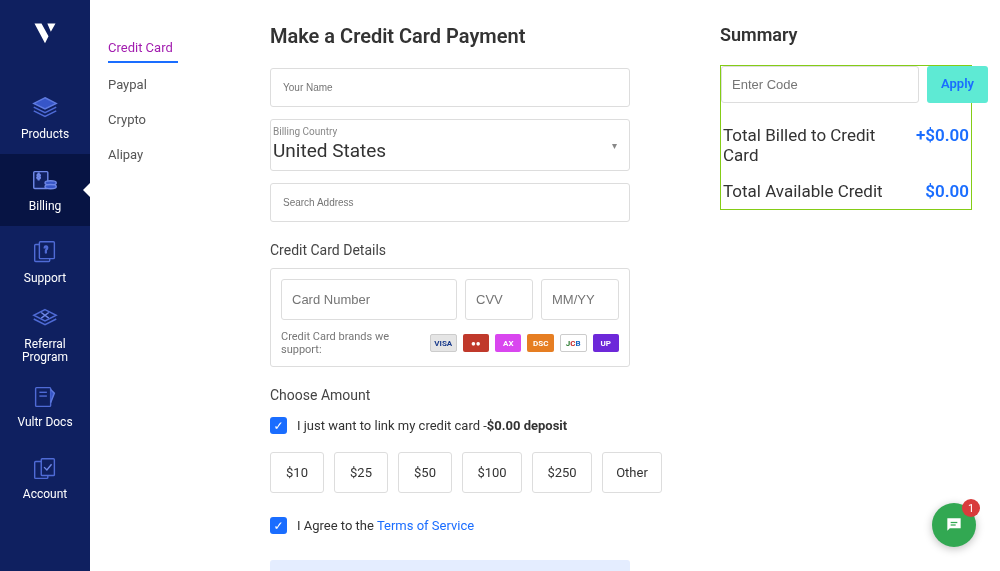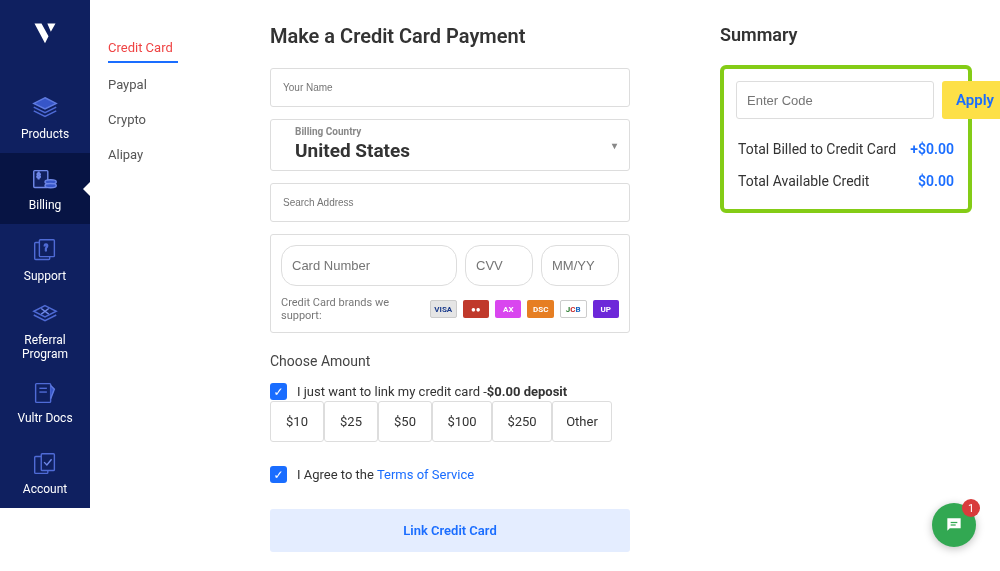--- a/index.html
+++ b/index.html
@@ -9,21 +9,21 @@
     color: #333;
     width: 1000px;
     height: 571px;
     overflow: hidden;
     position: relative;
   }
   .sidebar {
     position: absolute;
     left: 0; top: 0;
     width: 90px;
-    height: 508px;
+    height: 571px;
     background: #0f2060;
     display: flex;
     flex-direction: column;
     align-items: center;
     color: #fff;
   }
   .sidebar .logo {
     margin-top: 20px;
     margin-bottom: 30px;
   }
@@ -75,21 +75,21 @@
     width: 150px;
     padding: 30px 0 0 18px;
   }
   .tabs-col .tab {
     padding: 10px 0;
     font-size: 13px;
     color: #555;
     cursor: pointer;
   }
   .tabs-col .tab.active {
-    color: #ef4444;
+    color: #a21caf;
     border-bottom: 2px solid #1a6dff;
     width: 70px;
     padding-bottom: 6px;
     margin-bottom: 4px;
   }
 
   .form-col {
     flex: 1;
     padding: 24px 50px 0 30px;
   }
@@ -109,22 +109,21 @@
     width: 100%;
     border: none;
     padding: 13px 12px;
     font-size: 10px;
     outline: none;
     background: transparent;
     border-radius: 3px;
   }
   .field.select {
     position: relative;
-    padding: 6px 12px 8px 24px;
-    font-weight: bold;
+    padding: 6px 12px 8px 2px;
   }
   .field.select .floating-label {
     font-size: 10px;
     color: #888;
     display: block;
   }
   .field.select .value {
     font-size: 19px;
     color: #333;
     margin-top: 2px;
@@ -149,21 +148,21 @@
     border-radius: 3px;
     padding: 10px;
   }
   .cc-row {
     display: flex;
     gap: 8px;
     margin-bottom: 10px;
   }
   .cc-row .cc-field {
     border: 1px solid #ddd;
-    border-radius: 15px;
+    border-radius: 3px;
   }
   .cc-row .cc-field input {
     border: none;
     padding: 12px 10px;
     font-size: 13px;
     outline: none;
     width: 100%;
     background: transparent;
   }
   .cc-number { flex: 1; }
@@ -197,21 +196,22 @@
     background: #1a6dff;
     border-radius: 3px;
     display: inline-flex;
     align-items: center; justify-content: center;
     color: #fff;
     font-size: 12px;
     cursor: pointer;
   }
   .amount-row {
     display: flex;
-    margin-top: 1px;
+    gap: 10px;
+    margin-top: 18px;
   }
   .amount-btn {
     border: 1px solid #ddd;
     border-radius: 3px;
     padding: 12px 0;
     width: 54px;
     text-align: center;
     font-size: 13px;
     cursor: pointer;
     background: #fff;
@@ -241,50 +241,49 @@
   .summary-col {
     width: 280px;
     padding: 24px 28px 0 0;
   }
   .summary-col h2 {
     font-size: 18px;
     font-weight: 600;
     margin-bottom: 20px;
   }
   .summary-card {
-    border: 4px solid #84cc16;
-    border-radius: 6px;
-    padding: 12px;
+    border: 1px solid #84cc16;
+    border-radius: 0;
   }
   .promo-row {
     display: flex;
     gap: 8px;
     margin-bottom: 14px;
   }
   .promo-row input {
     flex: 1;
     border: 1px solid #ddd;
     border-radius: 3px;
     padding: 10px;
     font-size: 13px;
     outline: none;
   }
   .apply-btn {
-    background: #fde047;
+    background: #5eead4;
     color: #1a6dff;
     font-weight: 600;
     padding: 10px 14px;
     border-radius: 3px;
-    font-size: 15px;
+    font-size: 13px;
     cursor: pointer;
   }
   .sum-line {
     display: flex;
     justify-content: space-between;
-    font-size: 14px;
+    font-size: 17px;
     padding: 8px 2px;
     gap: 8px;
   }
   .sum-line .val { color: #1a6dff; font-weight: 600; }
 
   .chat-bubble {
     position: absolute;
     right: 24px;
     bottom: 24px;
     width: 44px; height: 44px;
@@ -404,20 +403,21 @@
     <div class="field select">
       <span class="floating-label">Billing Country</span>
       <div class="value">United States</div>
       <span class="caret">▾</span>
     </div>
 
     <div class="field">
       <input type="text" placeholder="Search Address" style="">
     </div>
 
+    <div class="section-title">Credit Card Details</div>
     <div class="cc-box">
       <div class="cc-row">
         <div class="cc-field cc-number"><input type="text" placeholder="Card Number" style=""></div>
         <div class="cc-field cc-cvv"><input type="text" placeholder="CVV" style=""></div>
         <div class="cc-field cc-exp"><input type="text" placeholder="MM/YY" style=""></div>
       </div>
       <div class="cc-brands">
         <span>Credit Card brands we support:</span>
         <span class="brand-logo" style="background:#e5e5e5;color:#1a3b8c;border:1px solid #ccc">VISA</span>
         <span class="brand-logo" style="background:#c0392b">●●</span>

